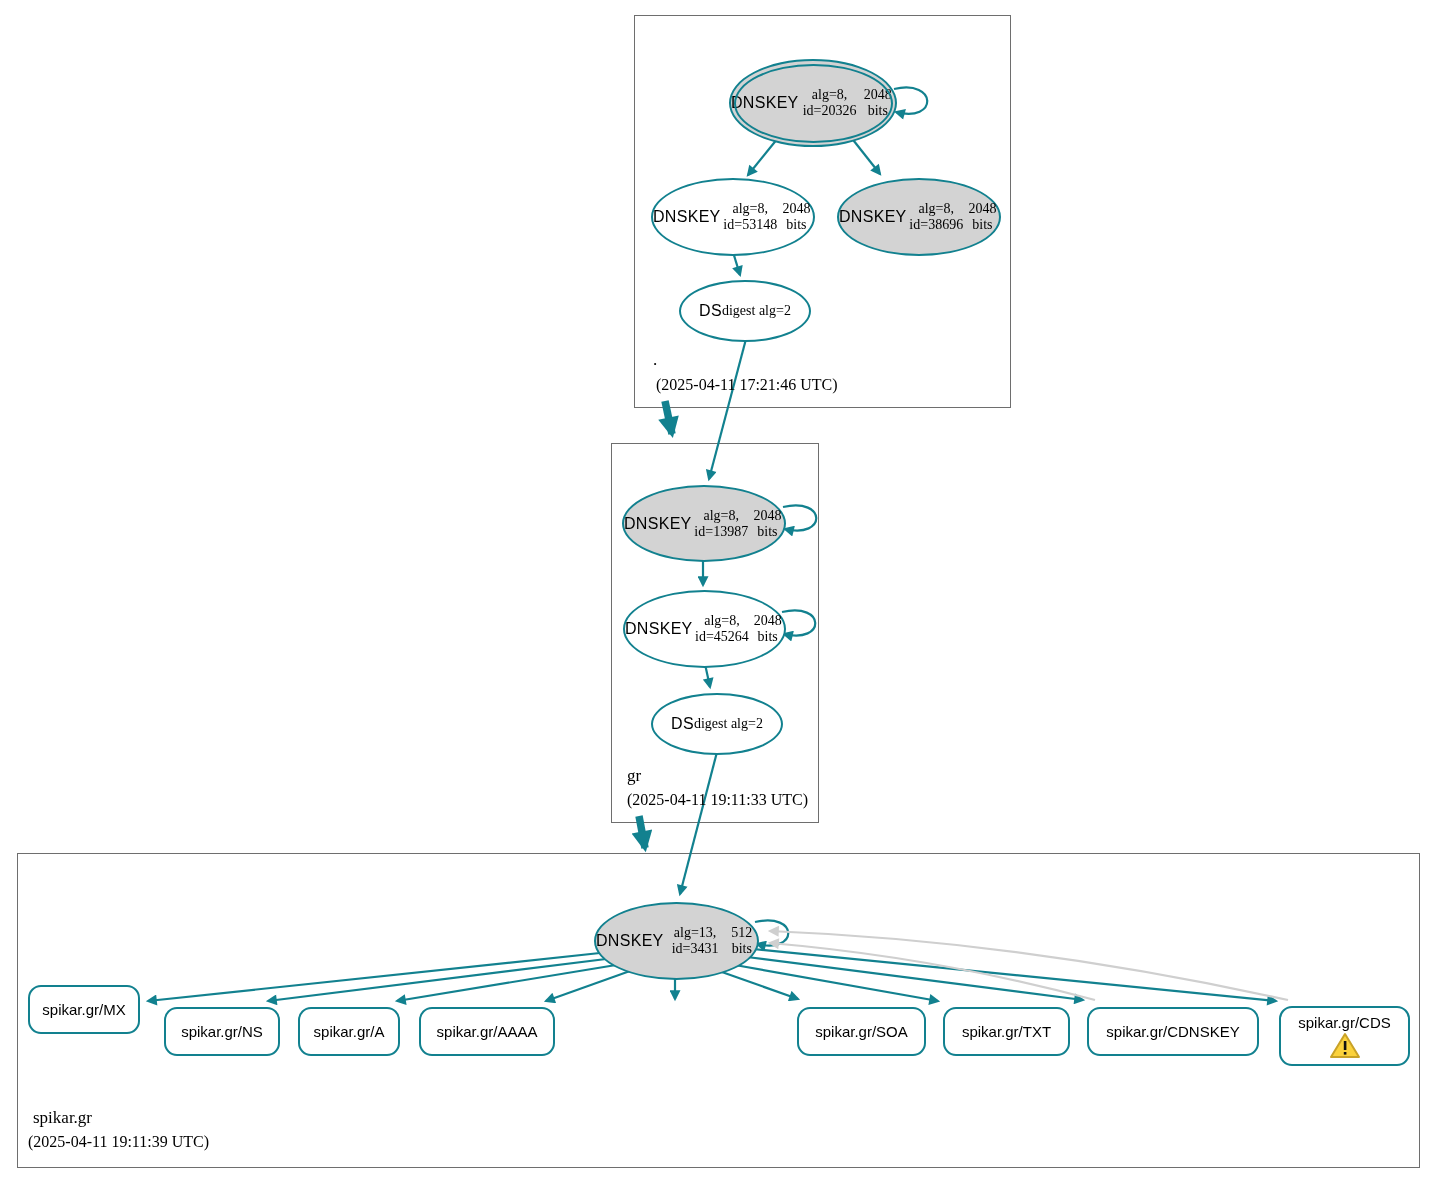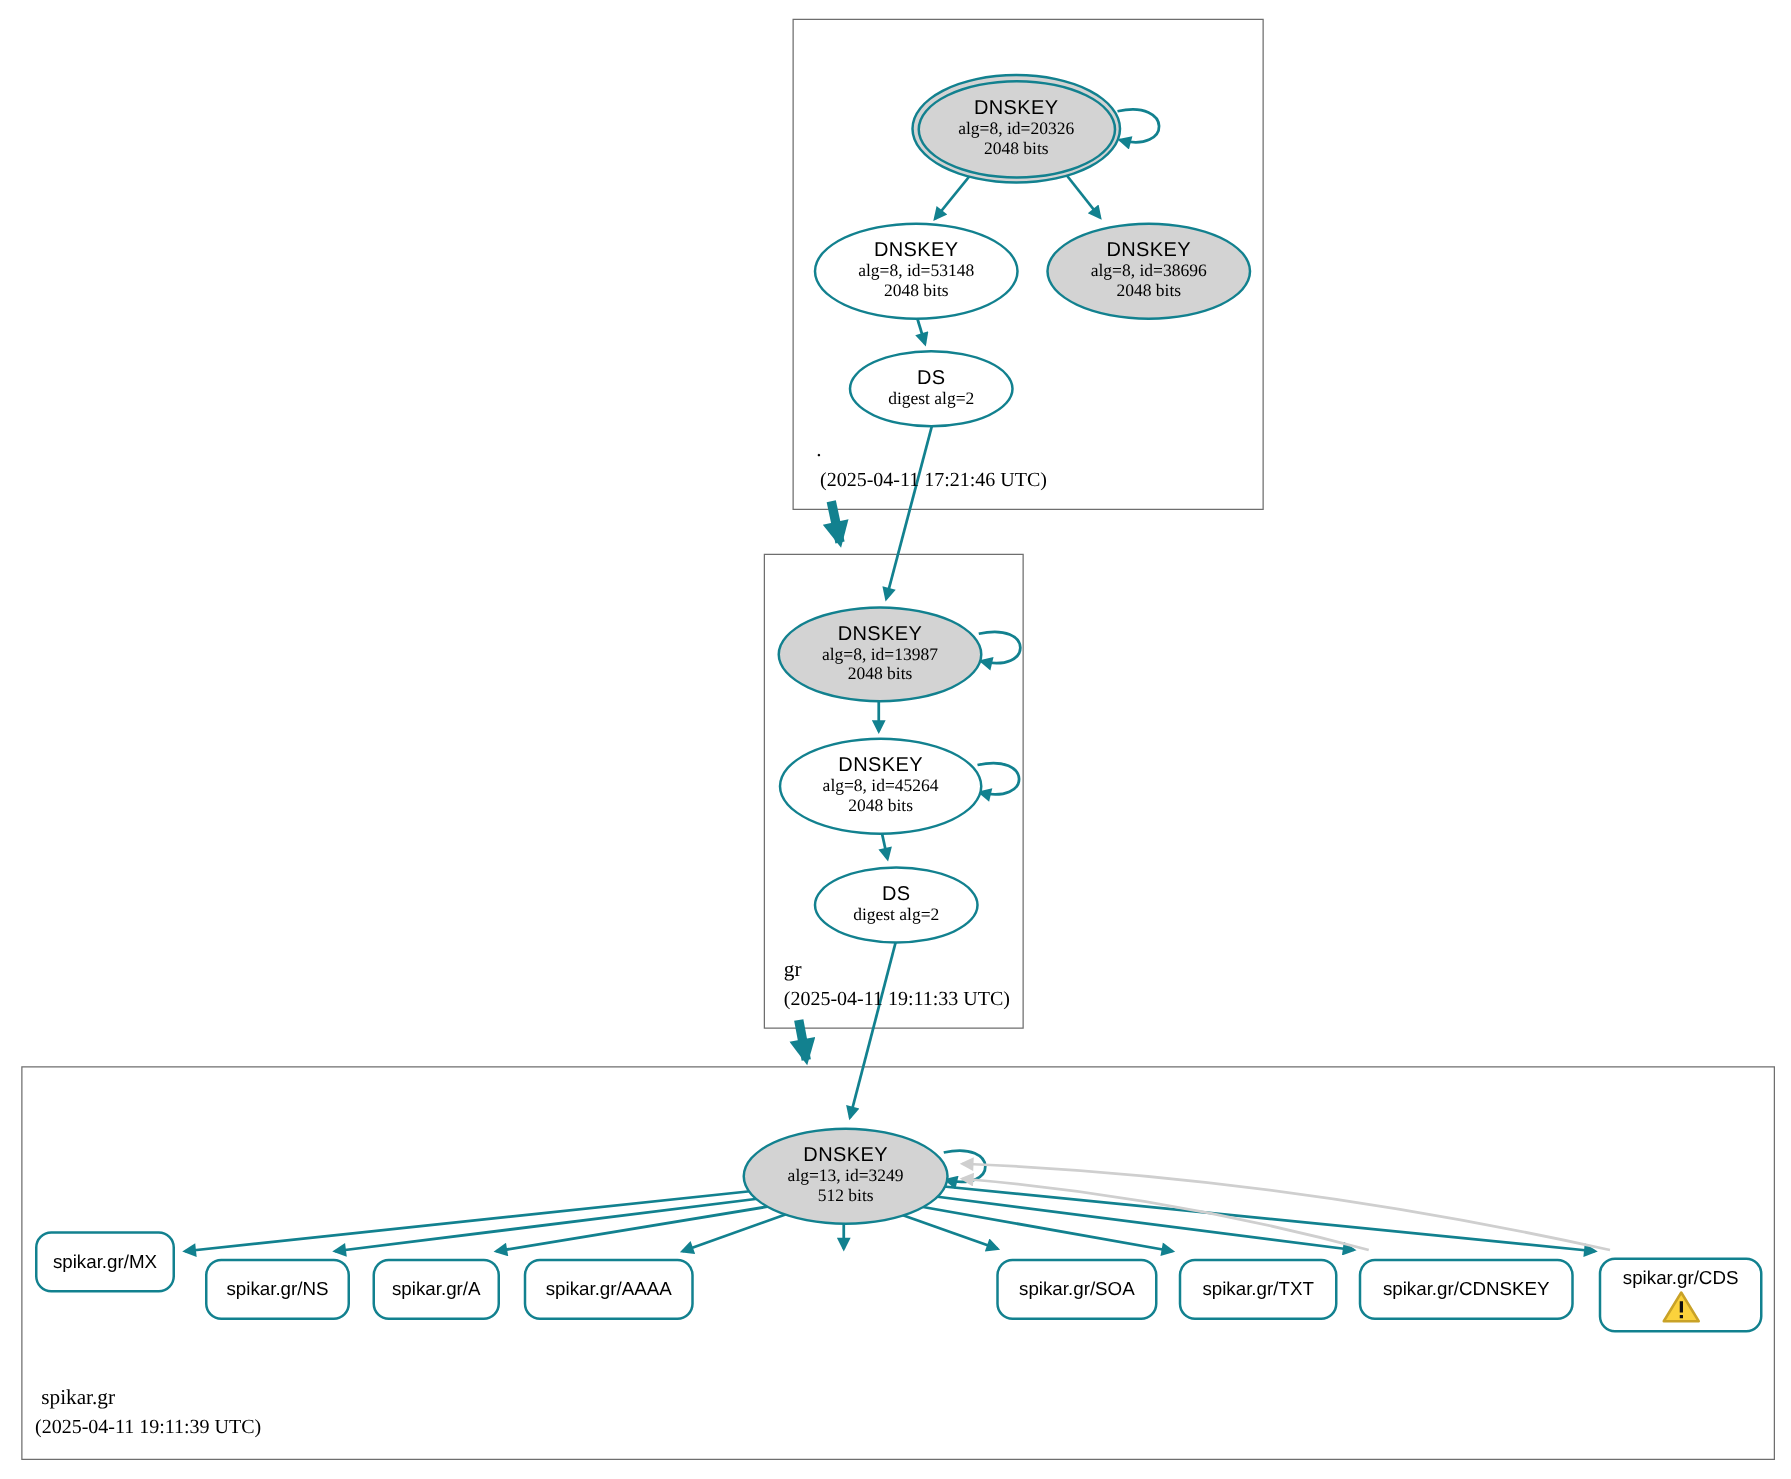--- a/index.html
+++ b/index.html
@@ -1,20 +1,20 @@
 <!DOCTYPE html>
 <html><head>
 <meta charset="utf-8">
 <style>
   html,body{margin:0;padding:0;background:#ffffff;}
   #stage{position:relative;width:1433px;height:1183px;background:#ffffff;overflow:hidden;
          font-family:"Liberation Sans",sans-serif;color:#000;}
   .zonebox{position:absolute;border:1px solid #6e6e6e;background:transparent;z-index:0;}
   #edges{position:absolute;left:0;top:0;z-index:1;pointer-events:none;}
-  .node{position:absolute;display:flex;flex-direction:column;align-items:center;justify-content:center;
+  .node{position:absolute;display:flex;flex-direction:row;align-items:center;justify-content:center;
         border:2.4px solid #12818F;border-radius:50%;background:#ffffff;text-align:center;z-index:2;
         line-height:1.12;}
   .node.gray{background:#d3d3d3;}
   .node.double::after{content:"";position:absolute;inset:2.5px;border:2.2px solid #12818F;border-radius:50%;pointer-events:none;}
   .node .title{font-family:"Liberation Sans",sans-serif;font-size:16px;letter-spacing:.3px;}
   .node .detail{font-family:"Liberation Serif",serif;font-size:14px;}
   .rrbox{position:absolute;display:flex;flex-direction:column;align-items:center;justify-content:center;
          border:2.4px solid #12818F;border-radius:13px;background:#ffffff;z-index:2;
          font-family:"Liberation Sans",sans-serif;font-size:15px;}
   .zlabel{position:absolute;font-family:"Liberation Serif",serif;font-size:17px;z-index:2;}
@@ -111,21 +111,21 @@
   </div>
   <div class="node" style="left:651px;top:693px;width:128px;height:58px">
     <span class="title">DS</span>
     <span class="detail">digest alg=2</span>
   </div>
   <div class="zlabel" style="left:627px;top:766px">gr</div>
   <div class="ztime" style="left:627px;top:791px">(2025-04-11 19:11:33 UTC)</div>
 
   <div class="node gray" style="left:594px;top:902px;width:161px;height:74px">
     <span class="title">DNSKEY</span>
-    <span class="detail">alg=13, id=3249</span>
+    <span class="detail">alg=13, id=3431</span>
     <span class="detail">512 bits</span>
   </div>
 
   <div class="rrbox" style="left:28px;top:985px;width:108px;height:45px">
     <span>spikar.gr/MX</span>
   </div>
   <div class="rrbox" style="left:164px;top:1007px;width:112px;height:45px">
     <span>spikar.gr/NS</span>
   </div>
   <div class="rrbox" style="left:298px;top:1007px;width:98px;height:45px">

